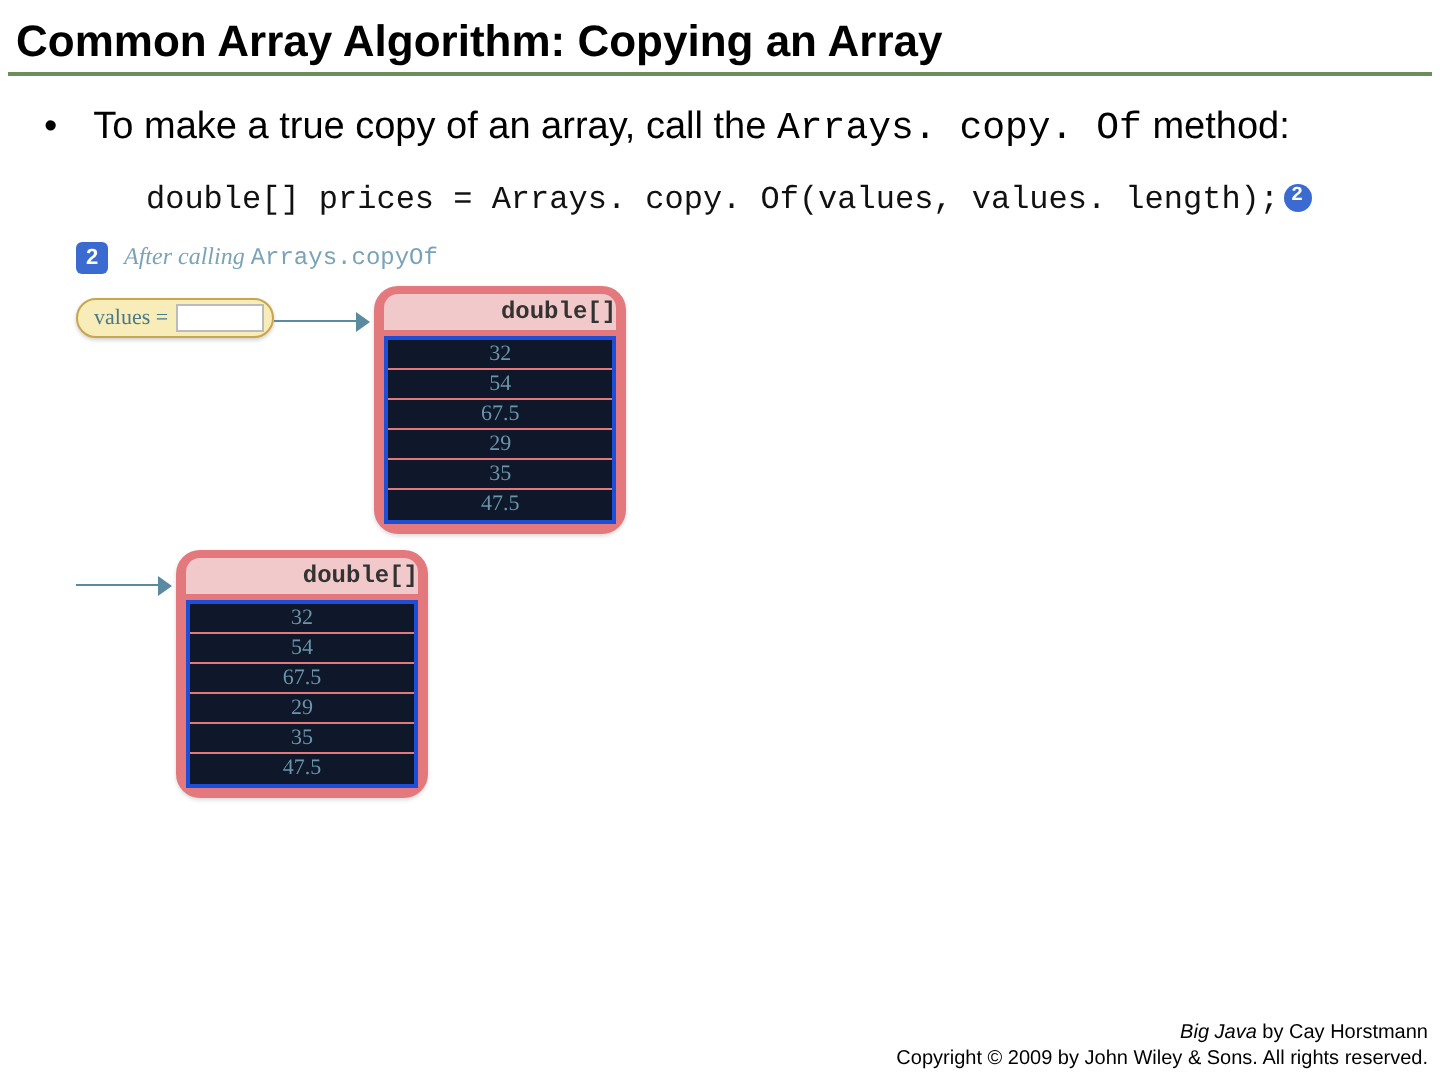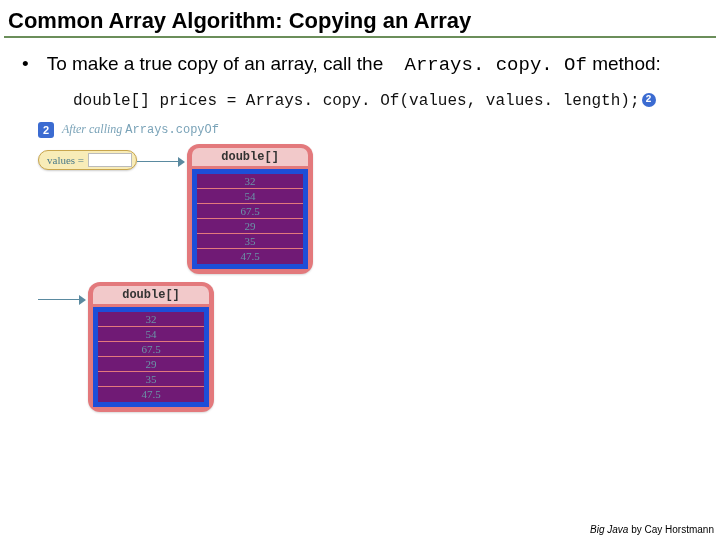--- a/index.html
+++ b/index.html
@@ -25,21 +25,20 @@
     display: flex;
     padding: 0 10px 0 22px;
     font-size: 19px;
     line-height: 1.3;
   }
   .bullet-dot {
     margin-right: 18px;
   }
   .code-font {
     font-family: "Courier New", Courier, monospace;
-    margin-left: 16px;
   }
   .code-line {
     font-family: "Courier New", Courier, monospace;
     font-size: 16px;
     padding: 14px 10px 10px 42px;
     color: #111;
     margin-left: 31px;
   }
   .badge {
     display: inline-block;
@@ -150,27 +149,27 @@
     width: 126px;
     box-shadow: 0 1px 2px rgba(0,0,0,0.15);
   }
   .array-type {
     font-family: "Courier New", monospace;
     font-weight: bold;
     font-size: 12px;
     color: #333;
     background: #f2c9ca;
     border-radius: 7px 7px 0 0;
-    text-align: center;
+    text-align: right;
     padding: 2px 0;
     margin-bottom: 3px;
   }
   .array-cells {
-    background: #701a75;
-    border: 5px solid #1d4ed8;
+    background: #0f172a;
+    border: 2px solid #1d4ed8;
   }
   .array-cell {
     font-family: Georgia, 'Times New Roman', serif;
     font-size: 11px;
     color: #6a95a8;
     text-align: center;
     border-bottom: 1px solid #e3797c;
     height: 15px;
     line-height: 15px;
   }
@@ -245,13 +244,14 @@
         <div class="array-cell">47.5</div>
       </div>
     </div>
   </div>
 </div>
 
 <div class="footer">
   <div>
     <span class="book">Big Java</span><span> by Cay Horstmann</span>
   </div>
+  <div>Copyright © 2009 by John Wiley &amp; Sons.  All rights reserved.</div>
 </div>
 
 </body></html>

